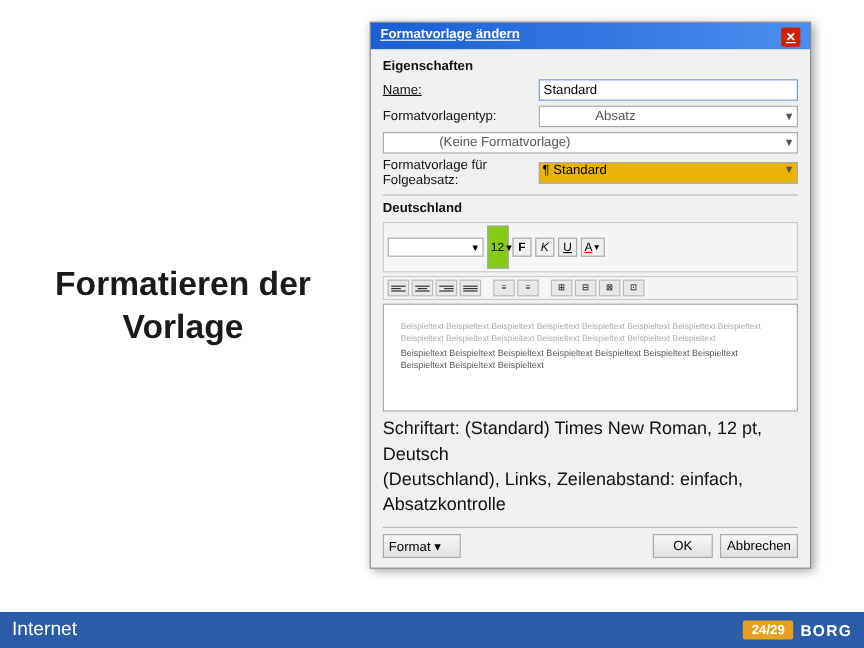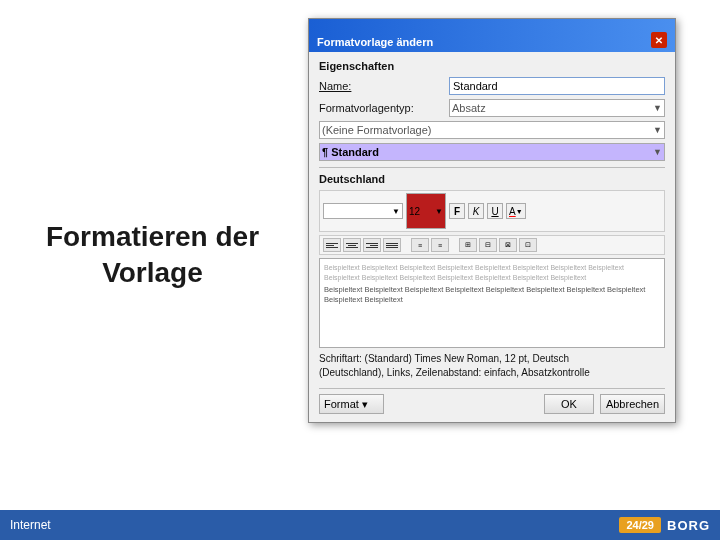--- a/index.html
+++ b/index.html
@@ -39,21 +39,21 @@
       width: 720px;
       height: 30px;
       background: #2a5ca8;
       display: flex;
       align-items: center;
       justify-content: space-between;
       padding: 0 10px;
     }
     .bottom-left {
       color: #ffffff;
-      font-size: 12px;
+      font-size: 16px;
     }
     .bottom-right {
       display: flex;
       align-items: center;
       gap: 6px;
     }
     .page-badge {
       background: #e8a020;
       color: #ffffff;
       font-size: 11px;
@@ -76,23 +76,24 @@
       width: 368px;
       background: #f0f0f0;
       border: 1px solid #888;
       box-shadow: 2px 2px 8px rgba(0,0,0,0.4);
     }
     .dialog-titlebar {
       background: linear-gradient(to right, #1a5fd4, #4a8fef);
       color: white;
       padding: 4px 8px;
       display: flex;
-      align-items: flex-end;
-      justify-content: space-between;
-      height: 33px;
+      align-items: flex-start;
+      justify-content: space-between;
+      height: 22px;
+      text-decoration: underline;
     }
     .dialog-title {
       font-size: 11px;
       font-weight: bold;
     }
     .dialog-close {
       background: #cc2200;
       color: white;
       border: none;
       width: 16px;
@@ -150,36 +151,36 @@
       background: white;
       padding: 0 2px;
       font-size: 11px;
       display: flex;
       align-items: center;
       justify-content: space-between;
       position: relative;
     }
     .prop-select-text {
       color: #555;
+      margin-left: 44px;
     }
     .prop-select-arrow {
       color: #555;
       font-size: 9px;
     }
     .prop-select-blue {
       flex: 1;
       height: 18px;
       border: 1px solid #aaa;
-      background: #c4b5fd;
+      background: #eab308;
       padding: 0 2px;
       font-size: 11px;
       display: flex;
-      align-items: center;
-      justify-content: space-between;
-      font-weight: bold;
+      align-items: flex-start;
+      justify-content: space-between;
     }
 
     
     .formatierung-section {
       margin-bottom: 4px;
     }
     .format-toolbar {
       display: flex;
       align-items: center;
       gap: 3px;
@@ -194,23 +195,23 @@
       border: 1px solid #aaa;
       background: white;
       font-size: 10px;
       display: flex;
       align-items: center;
       justify-content: space-between;
       padding: 0 2px;
     }
     .toolbar-select-sm {
       height: 16px;
-      width: 40px;
-      border: 1px solid #aaa;
-      background: #b91c1c;
+      width: 18px;
+      border: 1px solid #aaa;
+      background: #84cc16;
       font-size: 10px;
       display: flex;
       align-items: center;
       justify-content: space-between;
       padding: 17px 2px;
     }
     .toolbar-btn {
       height: 16px;
       min-width: 16px;
       border: 1px solid #aaa;
@@ -249,38 +250,38 @@
     .align-sep {
       width: 6px;
     }
 
     
     .preview-box {
       border: 1px solid #aaa;
       background: white;
       height: 90px;
       margin-bottom: 4px;
-      padding: 4px;
+      padding: 14px;
       overflow: hidden;
     }
     .preview-text-block {
       font-size: 7px;
       color: #aaa;
       line-height: 1.4;
       margin-bottom: 2px;
     }
     .preview-text-main {
       font-size: 7.5px;
       color: #555;
       line-height: 1.4;
     }
 
     
     .desc-text {
-      font-size: 10px;
+      font-size: 15px;
       color: #111;
       margin-bottom: 8px;
       line-height: 1.4;
     }
 
     
     .checkbox-row {
       display: flex;
       align-items: center;
       gap: 6px;
@@ -396,20 +397,21 @@
       </div>
 
       <div class="prop-row">
         <div class="prop-select">
           <span class="prop-select-text">(Keine Formatvorlage)</span>
           <span class="prop-select-arrow">▼</span>
         </div>
       </div>
 
       <div class="prop-row">
+        <span class="prop-label">Formatvorlage für Folgeabsatz:</span>
         <div class="prop-select-blue">
           <span>¶ Standard</span>
           <span class="prop-select-arrow">▼</span>
         </div>
       </div>
     </div>
 
     <hr class="divider">
 
     <div class="section-label">Deutschland</div>

